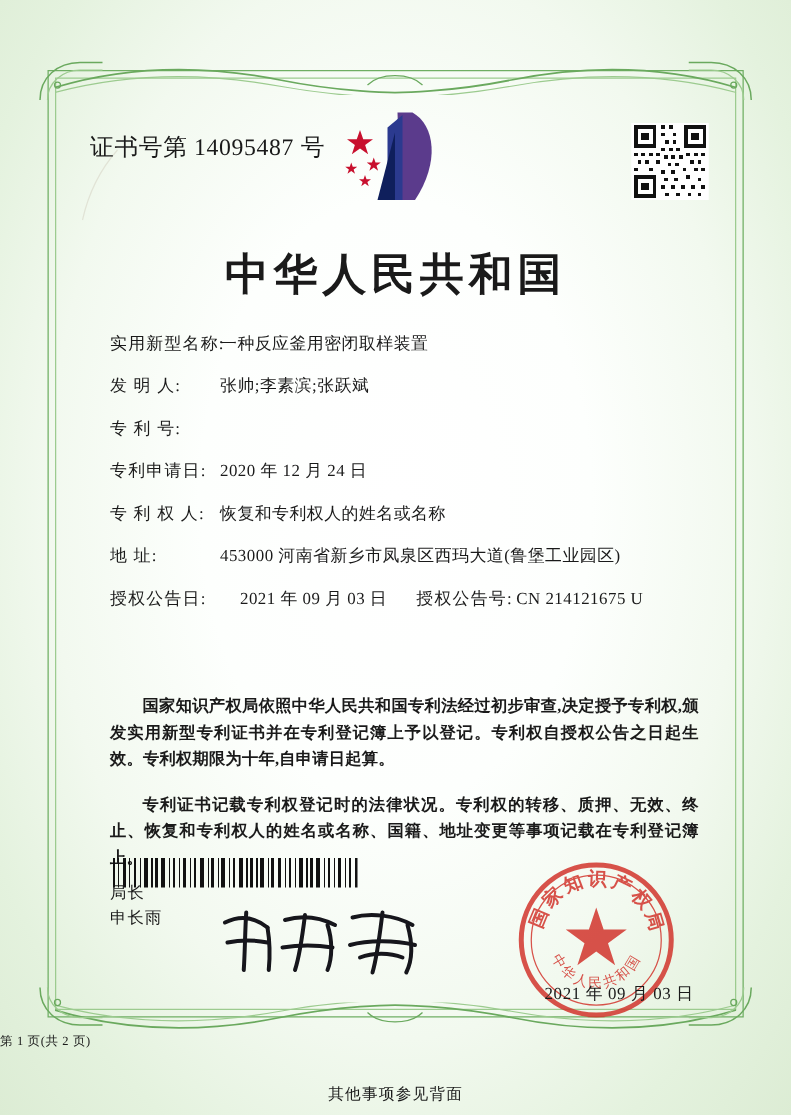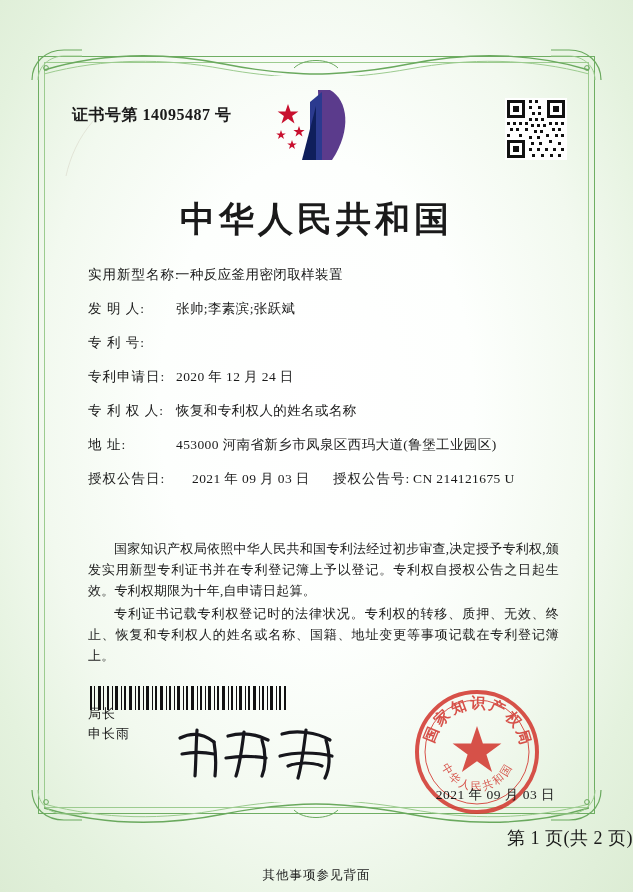--- a/index.html
+++ b/index.html
@@ -37,21 +37,21 @@
   .top-wave{
     position:absolute;left:44px;top:50px;width:545px;height:26px;
   }
   .bottom-wave{
     position:absolute;left:44px;bottom:64px;width:545px;height:26px;
   }
 
   
   .cert-no{
     position:absolute;left:72px;top:105px;
-    font-size:16px;letter-spacing:0.5px;font-weight:bold;
+    font-size:19px;letter-spacing:0.5px;
   }
   .logo{
     position:absolute;left:272px;top:86px;width:92px;height:82px;
   }
   .qr{
     position:absolute;right:66px;top:98px;width:62px;height:62px;
   }
   .qr svg{display:block;}
 
   .title{
@@ -85,21 +85,21 @@
   .row2 .col{display:flex;align-items:baseline;}
   .row2 .col.first{width:245px;flex:0 0 auto;gap:16px;}
 
   .paragraphs{
     position:absolute;left:88px;top:538px;right:74px;
     font-size:13px;
     line-height:1.62;
     text-align:justify;
     letter-spacing:0.2px;
   }
-  .paragraphs p{margin:0 0 2px 0;text-indent:2em;}
+  .paragraphs p{margin:16px 0 2px 0;text-indent:2em;font-weight:bold;}
 
   .barcode{
     position:absolute;left:90px;top:686px;width:196px;height:24px;
   }
 
   .seal{
     position:absolute;right:92px;top:688px;width:128px;height:128px;
   }
 
   .sign-block{
@@ -110,21 +110,21 @@
     position:absolute;left:170px;top:722px;
     width:180px;height:62px;
     color:#15151a;
   }
   .issue-date{
     position:absolute;right:78px;top:786px;
     font-size:13.5px;letter-spacing:0.5px;
   }
   .page-num{
     position:absolute;left:0;right:0;top:826px;
-    text-align:right;font-size:18px;letter-spacing:0.5px;padding-left:42px;
+    text-align:left;font-size:10px;letter-spacing:0.5px;
   }
   .footer-note{
     position:absolute;left:0;right:0;bottom:8px;
     text-align:center;font-size:12.5px;letter-spacing:1px;
   }
   .faint-mark{
     position:absolute;left:60px;top:118px;width:40px;height:60px;
     opacity:.35;
   }
 </style>

